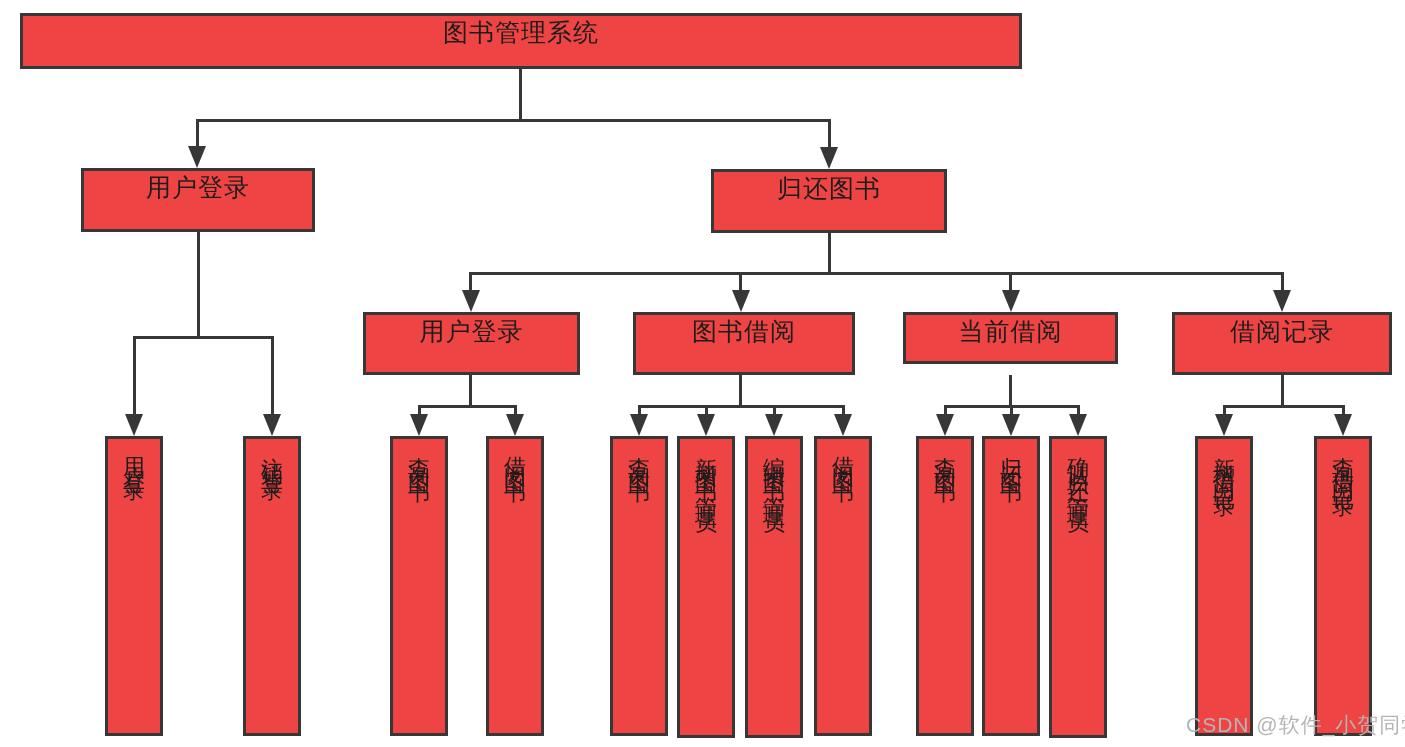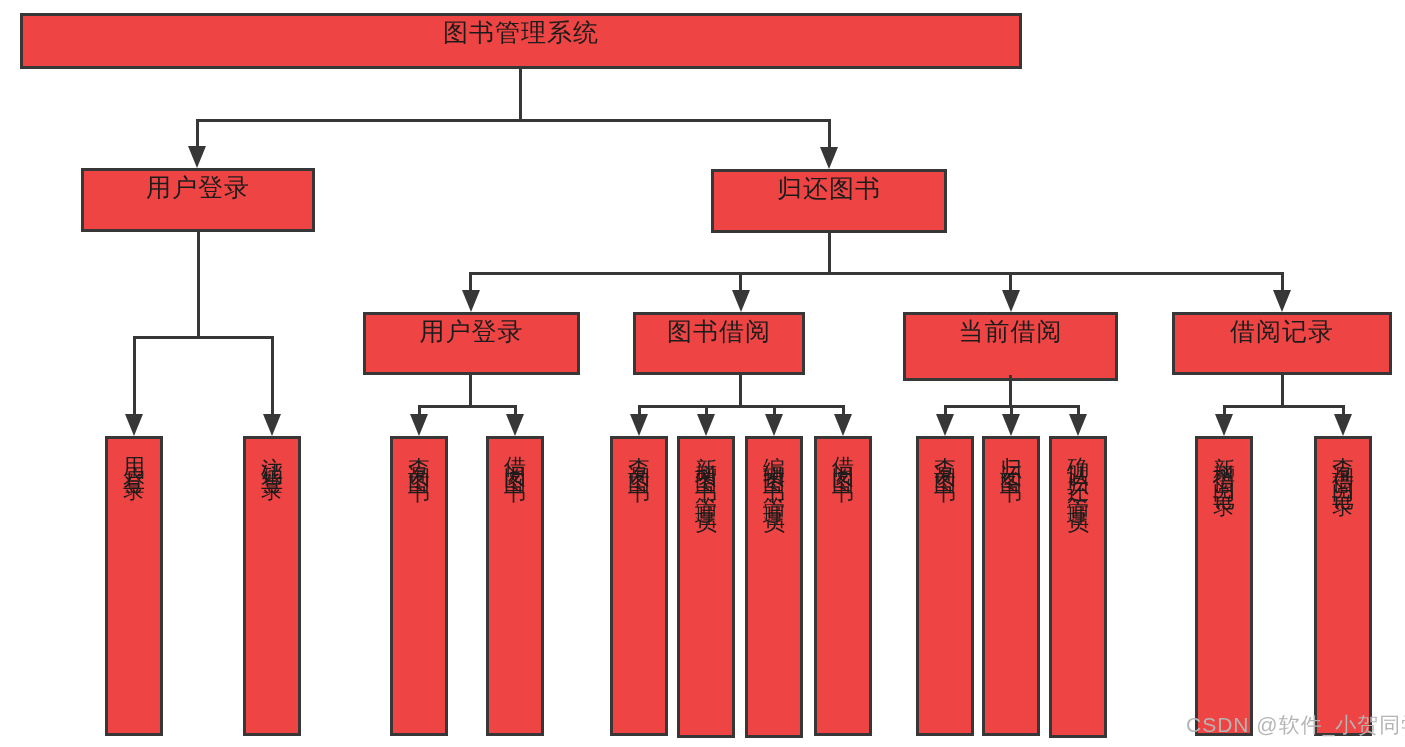--- a/index.html
+++ b/index.html
@@ -64,24 +64,24 @@
   <div class="node" style="left:81px;top:168px;width:234px;height:64px;">
     <span class="hlabel">用户登录</span>
   </div>
   <div class="node" style="left:711px;top:169px;width:236px;height:64px;">
     <span class="hlabel">归还图书</span>
   </div>
 
   <div class="node" style="left:363px;top:312px;width:217px;height:63px;">
     <span class="hlabel">用户登录</span>
   </div>
-  <div class="node" style="left:633px;top:312px;width:172px;height:63px;">
+  <div class="node" style="left:633px;top:312px;width:222px;height:63px;">
     <span class="hlabel">图书借阅</span>
   </div>
-  <div class="node" style="left:903px;top:312px;width:215px;height:69px;">
+  <div class="node" style="left:903px;top:312px;width:215px;height:52px;">
     <span class="hlabel">当前借阅</span>
   </div>
   <div class="node" style="left:1172px;top:312px;width:220px;height:63px;">
     <span class="hlabel">借阅记录</span>
   </div>
 
   <div class="node" style="left:105px;top:436px;width:58px;height:300px;">
     <span class="vlabel">用户登录</span>
   </div>
   <div class="node" style="left:243px;top:436px;width:58px;height:300px;">

